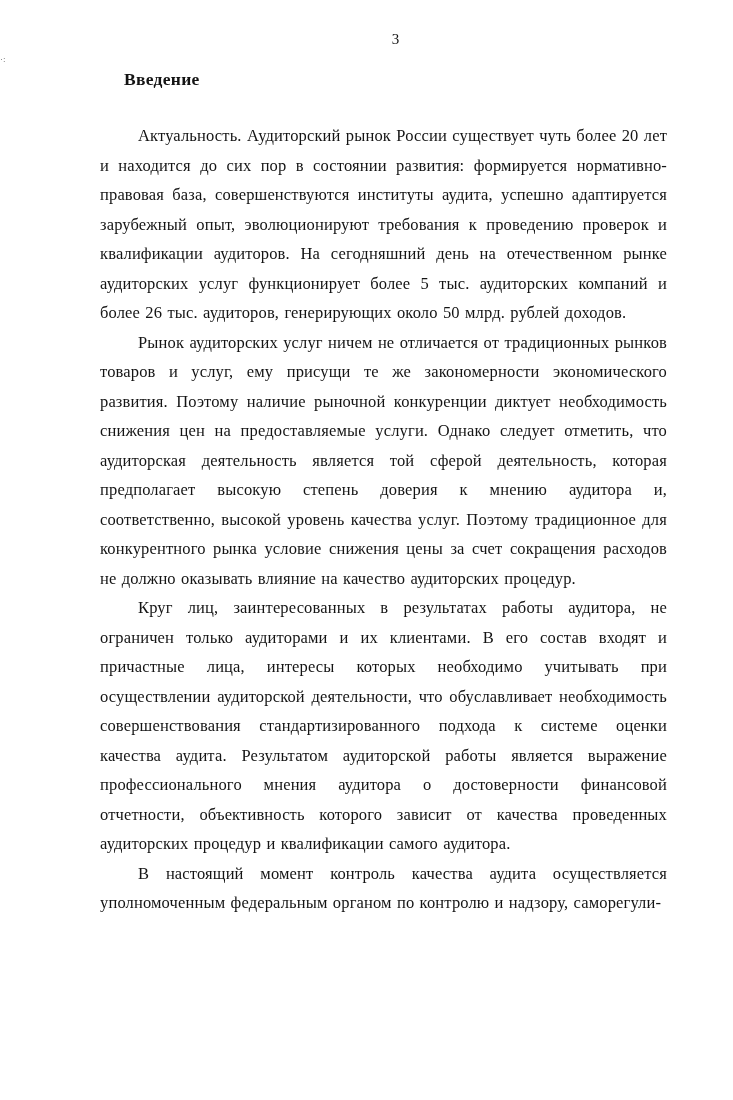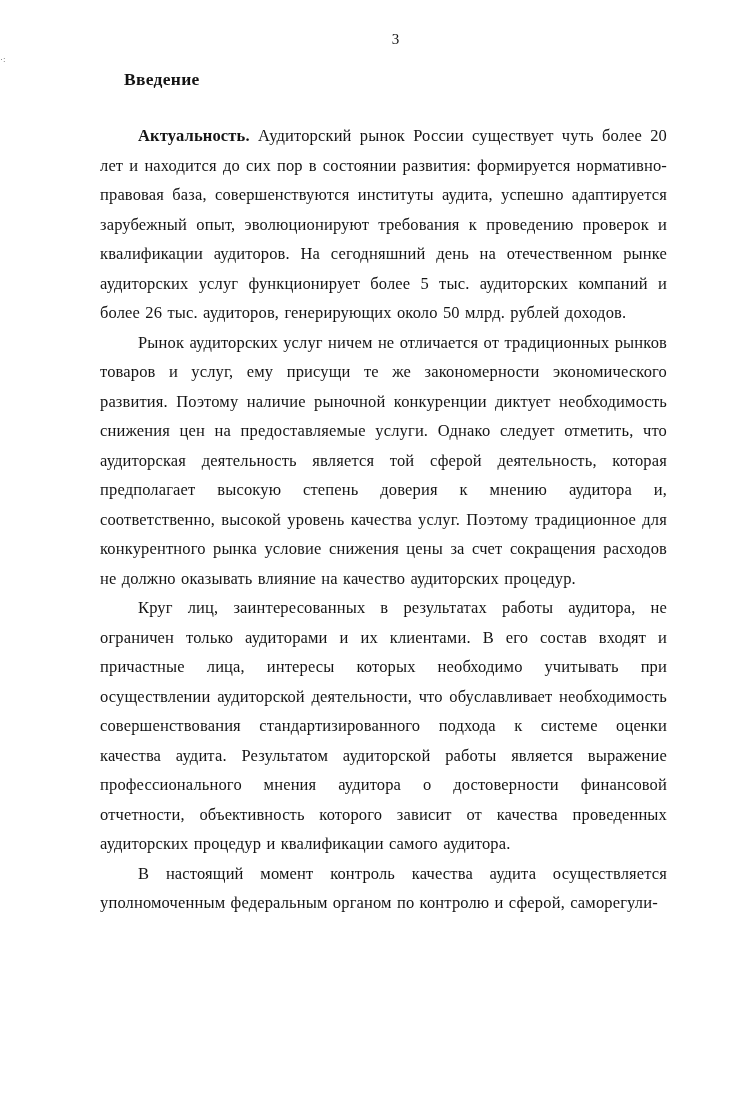--- a/index.html
+++ b/index.html
@@ -41,21 +41,21 @@
     margin: 0;
     text-align: justify;
     text-indent: 38px;
     font-size: 16.5px;
     line-height: 29.5px;
     letter-spacing: 0.15px;
     word-spacing: 1px;
     hyphens: none;
   }
   .para .lead {
-    font-weight: bold;
+    font-weight: normal;
   }
   .artifact {
     position: absolute;
     left: 0;
     top: 57px;
     width: 7px;
     height: 20px;
     color: #555;
     font-size: 9px;
     line-height: 5px;
@@ -72,15 +72,15 @@
   <div class="page-number">3</div>
 
   <h1 class="title">Введение</h1>
 
   <p class="para"><b class="lead">Актуальность.</b><span> Аудиторский рынок России существует чуть более 20 лет и находится до сих пор в состоянии развития: формируется нормативно-правовая база, совершенствуются институты аудита, успешно адаптируется зарубежный опыт, эволюционируют требования к проведению проверок и квалификации аудиторов. На сегодняшний день на отечественном рынке аудиторских услуг функционирует более 5 тыс. аудиторских компаний и более 26 тыс. аудиторов, генерирующих около 50 млрд. рублей доходов.</span></p>
 
   <p class="para"><span>Рынок аудиторских услуг ничем не отличается от традиционных рынков товаров и услуг, ему присущи те же закономерности экономического развития. Поэтому наличие рыночной конкуренции диктует необходимость снижения цен на предоставляемые услуги. Однако следует отметить, что аудиторская деятельность является той сферой деятельность, которая предполагает высокую степень доверия к мнению аудитора и, соответственно, высокой уровень качества услуг. Поэтому традиционное для конкурентного рынка условие снижения цены за счет сокращения расходов не должно оказывать влияние на качество аудиторских процедур.</span></p>
 
   <p class="para"><span>Круг лиц, заинтересованных в результатах работы аудитора, не ограничен только аудиторами и их клиентами. В его состав входят и причастные лица, интересы которых необходимо учитывать при осуществлении аудиторской деятельности, что обуславливает необходимость совершенствования стандартизированного подхода к системе оценки качества аудита. Результатом аудиторской работы является выражение профессионального мнения аудитора о достоверности финансовой отчетности, объективность которого зависит от качества проведенных аудиторских процедур и квалификации самого аудитора.</span></p>
 
-  <p class="para"><span>В настоящий момент контроль качества аудита осуществляется уполномоченным федеральным органом по контролю и сферой, саморегули-</span></p>
+  <p class="para"><span>В настоящий момент контроль качества аудита осуществляется уполномоченным федеральным органом по контролю и надзору, саморегули-</span></p>
 
 </div>
 
 </body></html>

